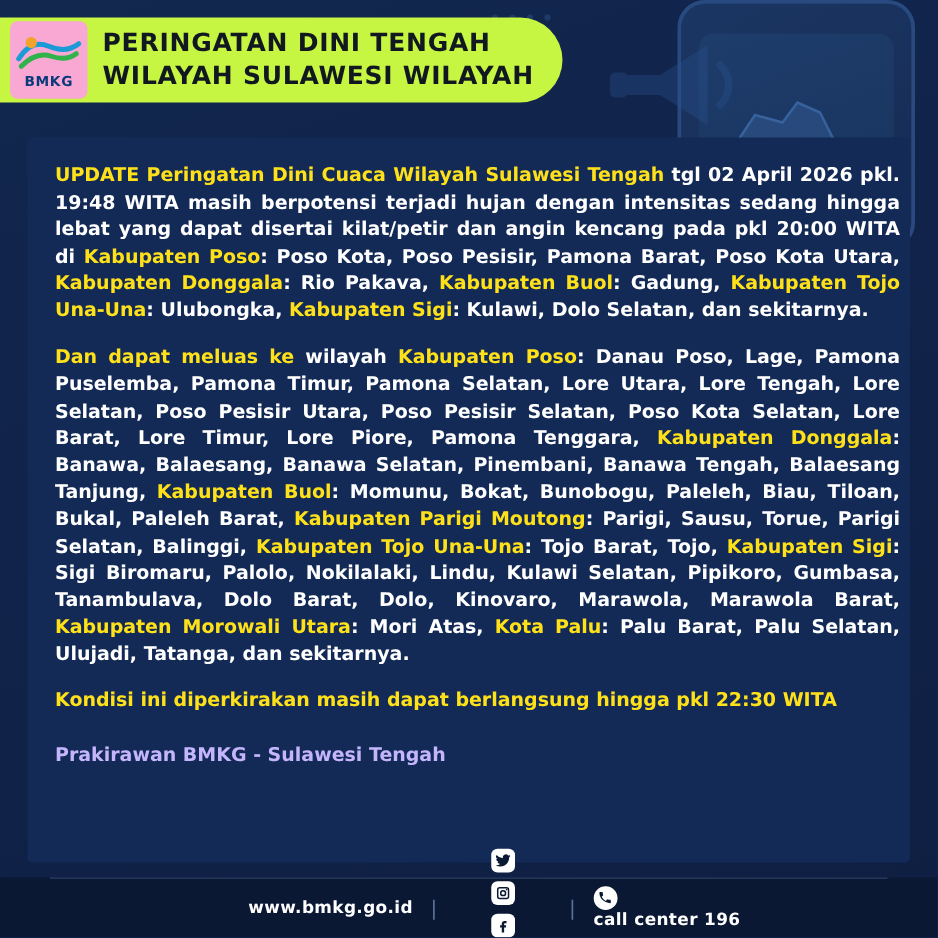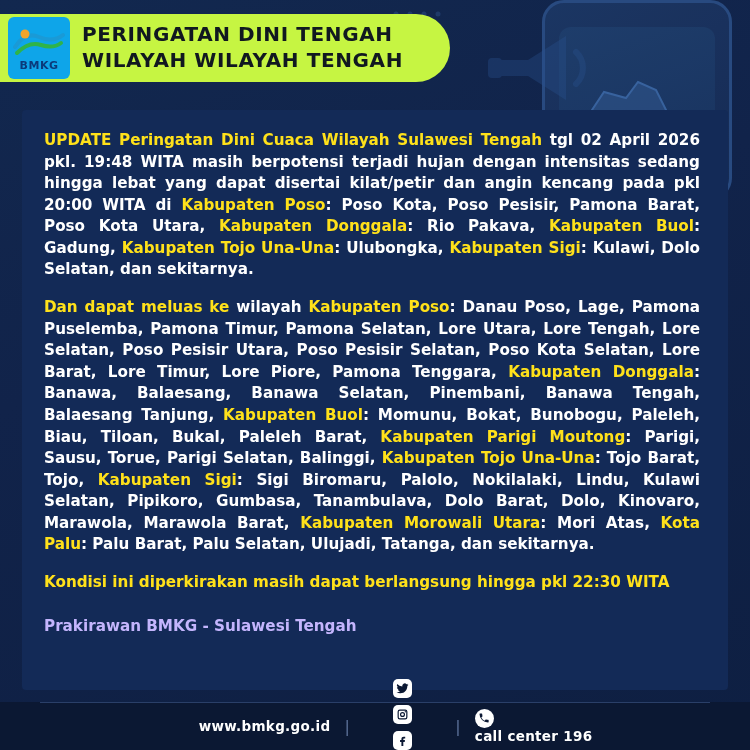--- a/index.html
+++ b/index.html
@@ -58,21 +58,21 @@
     border-top-right-radius: 34px;
     border-bottom-right-radius: 34px;
     display: flex;
     align-items: center;
     z-index: 5;
   }
   .logo-box {
     width: 62px; height: 62px;
     margin-left: 8px;
     border-radius: 6px;
-    background: #0ea5e9;
+    background: #f9a8d4;
     display: flex; flex-direction: column;
     align-items: center; justify-content: center;
     flex: none;
     overflow: hidden;
   }
   .logo-graphic { width: 56px; height: 34px; }
   .logo-text {
     font-size: 11px; font-weight: bold; color: #0b3a7a;
     letter-spacing: .5px; line-height: 1; margin-top: 1px;
   }
@@ -90,21 +90,21 @@
     white-space: nowrap;
   }
 
   
   .panel {
     position: absolute;
     left: 22px; top: 110px;
     width: 706px; height: 580px;
     background: #132a57;
     border-radius: 4px;
-    padding: 20px 28px 16px 22px;
+    padding: 20px 8px 16px 22px;
     z-index: 4;
   }
   .panel-inner {
     font-size: 15.2px;
     line-height: 1.42;
     color: #ffffff;
     text-align: justify;
     font-weight: bold;
   }
   .para { margin: 0 0 16px 0; }
@@ -191,21 +191,21 @@
     <div class="logo-box">
       <svg class="logo-graphic" viewBox="0 0 56 34">
         <path d="M4,22 Q14,6 28,12 Q42,18 52,10" stroke="#1a9ad6" stroke-width="4" fill="none" stroke-linecap="round"></path>
         <path d="M6,28 Q18,16 30,20 Q42,24 50,18" stroke="#2fb34a" stroke-width="4" fill="none" stroke-linecap="round"></path>
         <circle cx="14" cy="9" r="4.5" fill="#f2a42a"></circle>
       </svg>
       <div class="logo-text">BMKG</div>
     </div>
     <div class="header-titles">
       <div class="t1">PERINGATAN DINI TENGAH</div>
-      <div class="t2">WILAYAH WILAYAH TENGAH</div>
+      <div class="t2">WILAYAH SULAWESI WILAYAH</div>
     </div>
   </div>
 
   <div class="panel">
     <div class="panel-inner">
       <p class="para"><span class="hl">UPDATE Peringatan Dini Cuaca Wilayah Sulawesi Tengah</span><span class="plain"> tgl 02 April 2026 pkl. 19:48 WITA masih berpotensi terjadi hujan dengan intensitas sedang hingga lebat yang dapat disertai kilat/petir dan angin kencang pada pkl 20:00 WITA di </span><span class="hl">Kabupaten Poso</span><span class="plain">: Poso Kota, Poso Pesisir, Pamona Barat, Poso Kota Utara, </span><span class="hl">Kabupaten Donggala</span><span class="plain">: Rio Pakava, </span><span class="hl">Kabupaten Buol</span><span class="plain">: Gadung, </span><span class="hl">Kabupaten Tojo Una-Una</span><span class="plain">: Ulubongka, </span><span class="hl">Kabupaten Sigi</span><span class="plain">: Kulawi, Dolo Selatan, dan sekitarnya.</span></p>
       <p class="para"><span class="hl">Dan dapat meluas ke</span><span class="plain"> wilayah </span><span class="hl">Kabupaten Poso</span><span class="plain">: Danau Poso, Lage, Pamona Puselemba, Pamona Timur, Pamona Selatan, Lore Utara, Lore Tengah, Lore Selatan, Poso Pesisir Utara, Poso Pesisir Selatan, Poso Kota Selatan, Lore Barat, Lore Timur, Lore Piore, Pamona Tenggara, </span><span class="hl">Kabupaten Donggala</span><span class="plain">: Banawa, Balaesang, Banawa Selatan, Pinembani, Banawa Tengah, Balaesang Tanjung, </span><span class="hl">Kabupaten Buol</span><span class="plain">: Momunu, Bokat, Bunobogu, Paleleh, Biau, Tiloan, Bukal, Paleleh Barat, </span><span class="hl">Kabupaten Parigi Moutong</span><span class="plain">: Parigi, Sausu, Torue, Parigi Selatan, Balinggi, </span><span class="hl">Kabupaten Tojo Una-Una</span><span class="plain">: Tojo Barat, Tojo, </span><span class="hl">Kabupaten Sigi</span><span class="plain">: Sigi Biromaru, Palolo, Nokilalaki, Lindu, Kulawi Selatan, Pipikoro, Gumbasa, Tanambulava, Dolo Barat, Dolo, Kinovaro, Marawola, Marawola Barat, </span><span class="hl">Kabupaten Morowali Utara</span><span class="plain">: Mori Atas, </span><span class="hl">Kota Palu</span><span class="plain">: Palu Barat, Palu Selatan, Ulujadi, Tatanga, dan sekitarnya.</span></p>
       <p class="para"><span class="hl">Kondisi ini diperkirakan masih dapat berlangsung hingga pkl 22:30 WITA</span></p>
       <p class="para last sig">Prakirawan BMKG - Sulawesi Tengah</p>
     </div>

